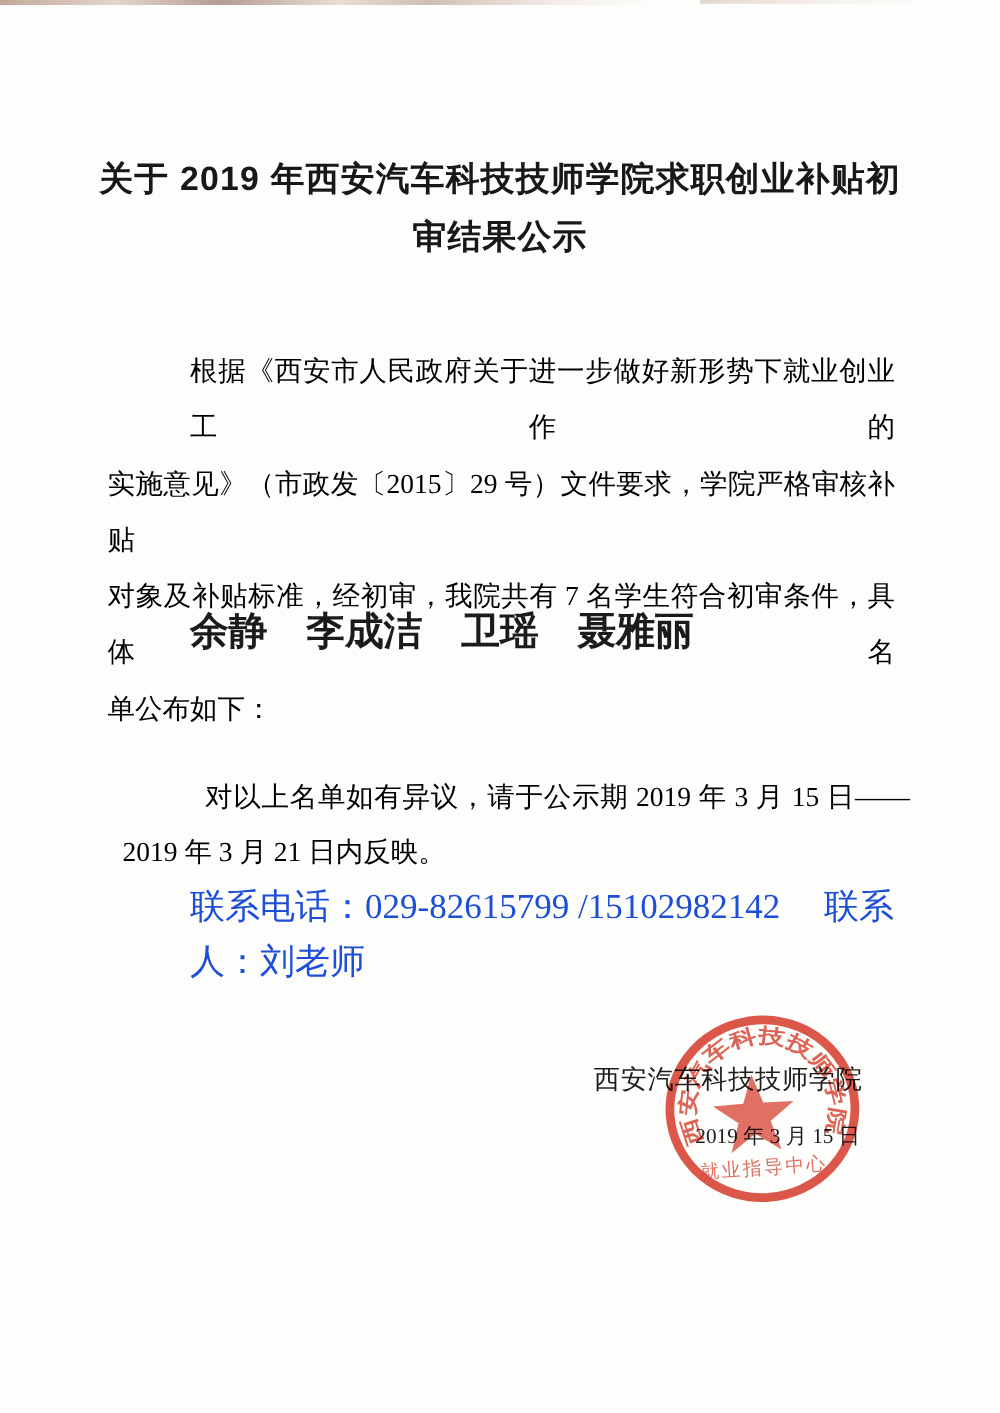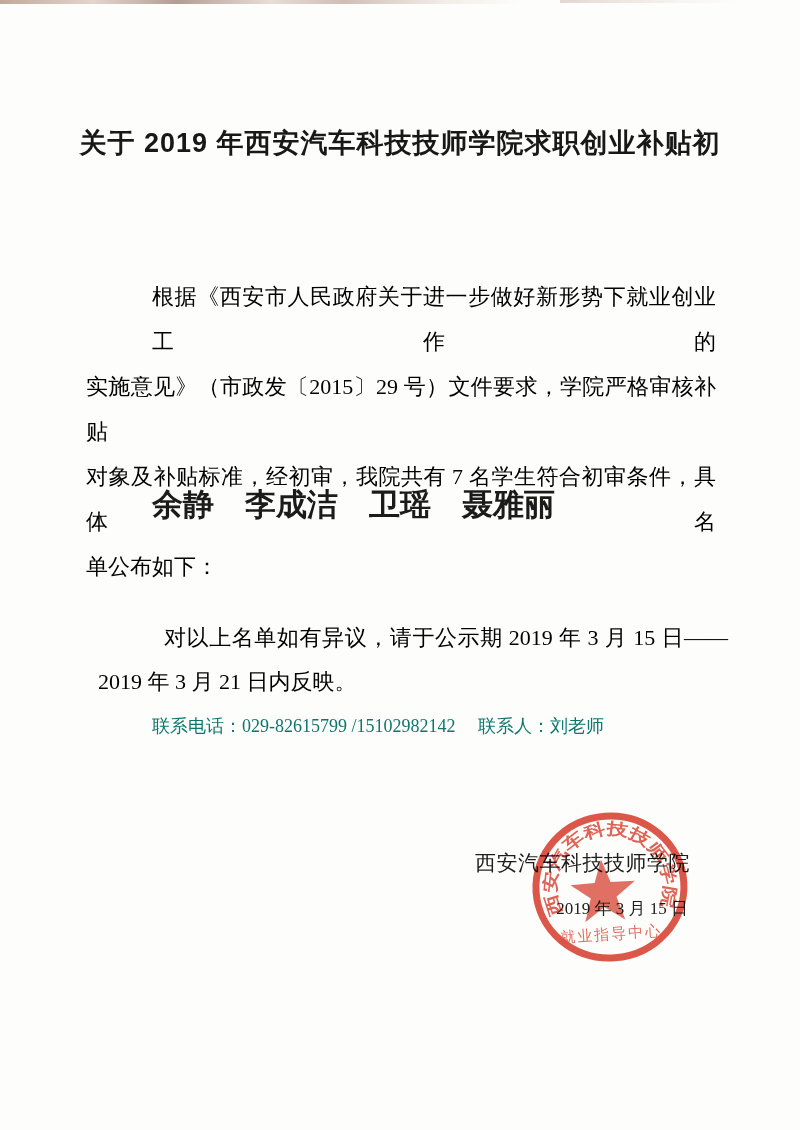--- a/index.html
+++ b/index.html
@@ -89,23 +89,23 @@
     white-space: pre-wrap;
   }
 
   .contact-line {
     position: absolute;
     top: 704px;
     left: 86px;
     width: 660px;
     padding-left: 66px;
     box-sizing: border-box;
-    font-size: 18px;
+    font-size: 28px;
     line-height: 44px;
-    color: #0f766e;
+    color: #1d4ed8;
     white-space: pre-wrap;
   }
 
   .signature-line {
     position: absolute;
     top: 849px;
     right: 110px;
     font-size: 21px;
     letter-spacing: 0.5px;
     color: #1d1d1d;
@@ -133,20 +133,21 @@
 </head>
 <body>
 
 <div class="page" style="--paper: #fdfdfb; --ink: #1f1f1f;">
 
   <div class="scan-edge"></div>
   <div class="scan-edge2"></div>
 
   <div class="doc-title">
     <div>关于 2019 年西安汽车科技技师学院求职创业补贴初</div>
+    <div>审结果公示</div>
   </div>
 
   <div class="body-block para1">
     <div class="jline indent">根据《西安市人民政府关于进一步做好新形势下就业创业工作的</div>
     <div class="jline">实施意见》（市政发〔2015〕29 号）文件要求，学院严格审核补贴</div>
     <div class="jline">对象及补贴标准，经初审，我院共有 7 名学生符合初审条件，具体名</div>
     <div class="lline">单公布如下：</div>
   </div>
 
   <div class="names-line">余静　李成洁　卫瑶　聂雅丽</div>

